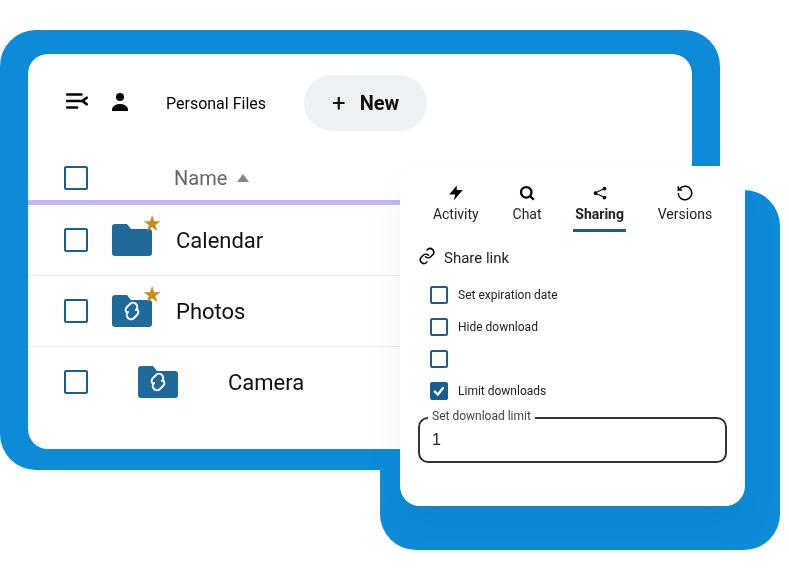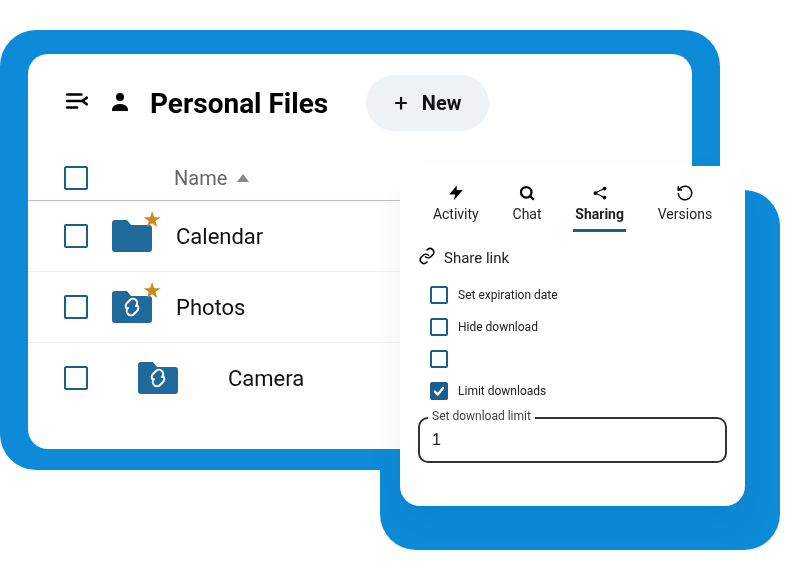--- a/index.html
+++ b/index.html
@@ -46,24 +46,24 @@
   .toolbar {
     display: flex;
     align-items: center;
     padding: 0 36px;
     gap: 18px;
     height: 50px;
   }
   .menu-icon svg { width: 26px; height: 26px; }
   .user-icon svg { width: 24px; height: 24px; }
   .title {
-    font-size: 28px;
-    font-weight: 700;
+    font-size: 16px;
+    font-weight: 400;
     color: #000;
-    margin-left: 0;
+    margin-left: 16px;
   }
   .new-btn {
     display: flex;
     align-items: center;
     gap: 14px;
     background: #eff2f5;
     border-radius: 999px;
     padding: 14px 28px;
     margin-left: 20px;
     font-size: 20px;
@@ -74,21 +74,21 @@
   .new-btn .plus { font-size: 24px; font-weight: 400; }
   .list {
     margin-top: 28px;
   }
   .list-header {
     display: flex;
     align-items: center;
     padding: 10px 36px;
     color: #666;
     font-size: 20px;
-    border-bottom: 1px solid #c4b5fd;
+    border-bottom: 5px solid #c4b5fd;
   }
   .chk {
     width: 24px;
     height: 24px;
     border: 2.5px solid #1a5d8f;
     border-radius: 2px;
     flex-shrink: 0;
     display: flex;
     align-items: center;
     justify-content: center;

